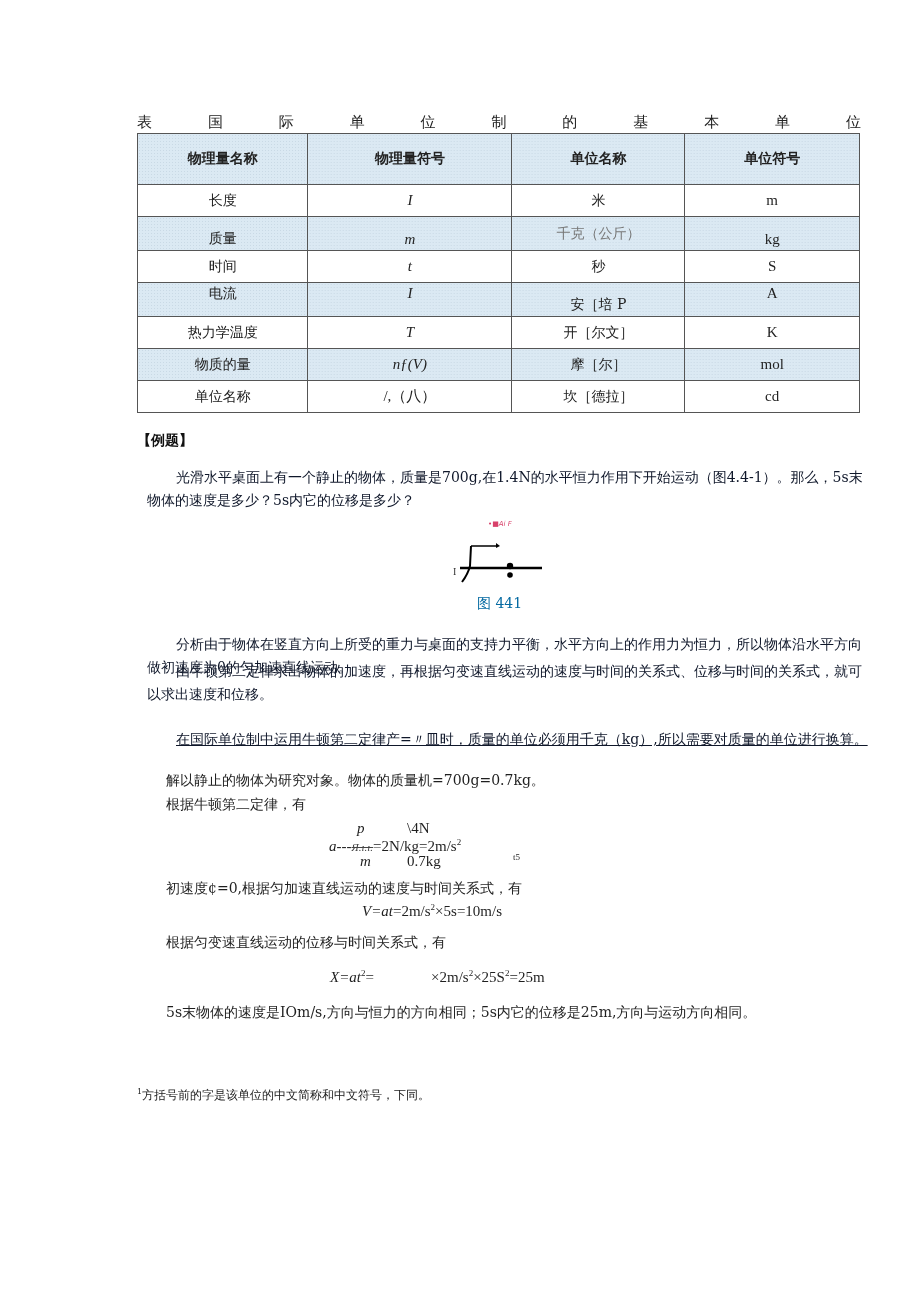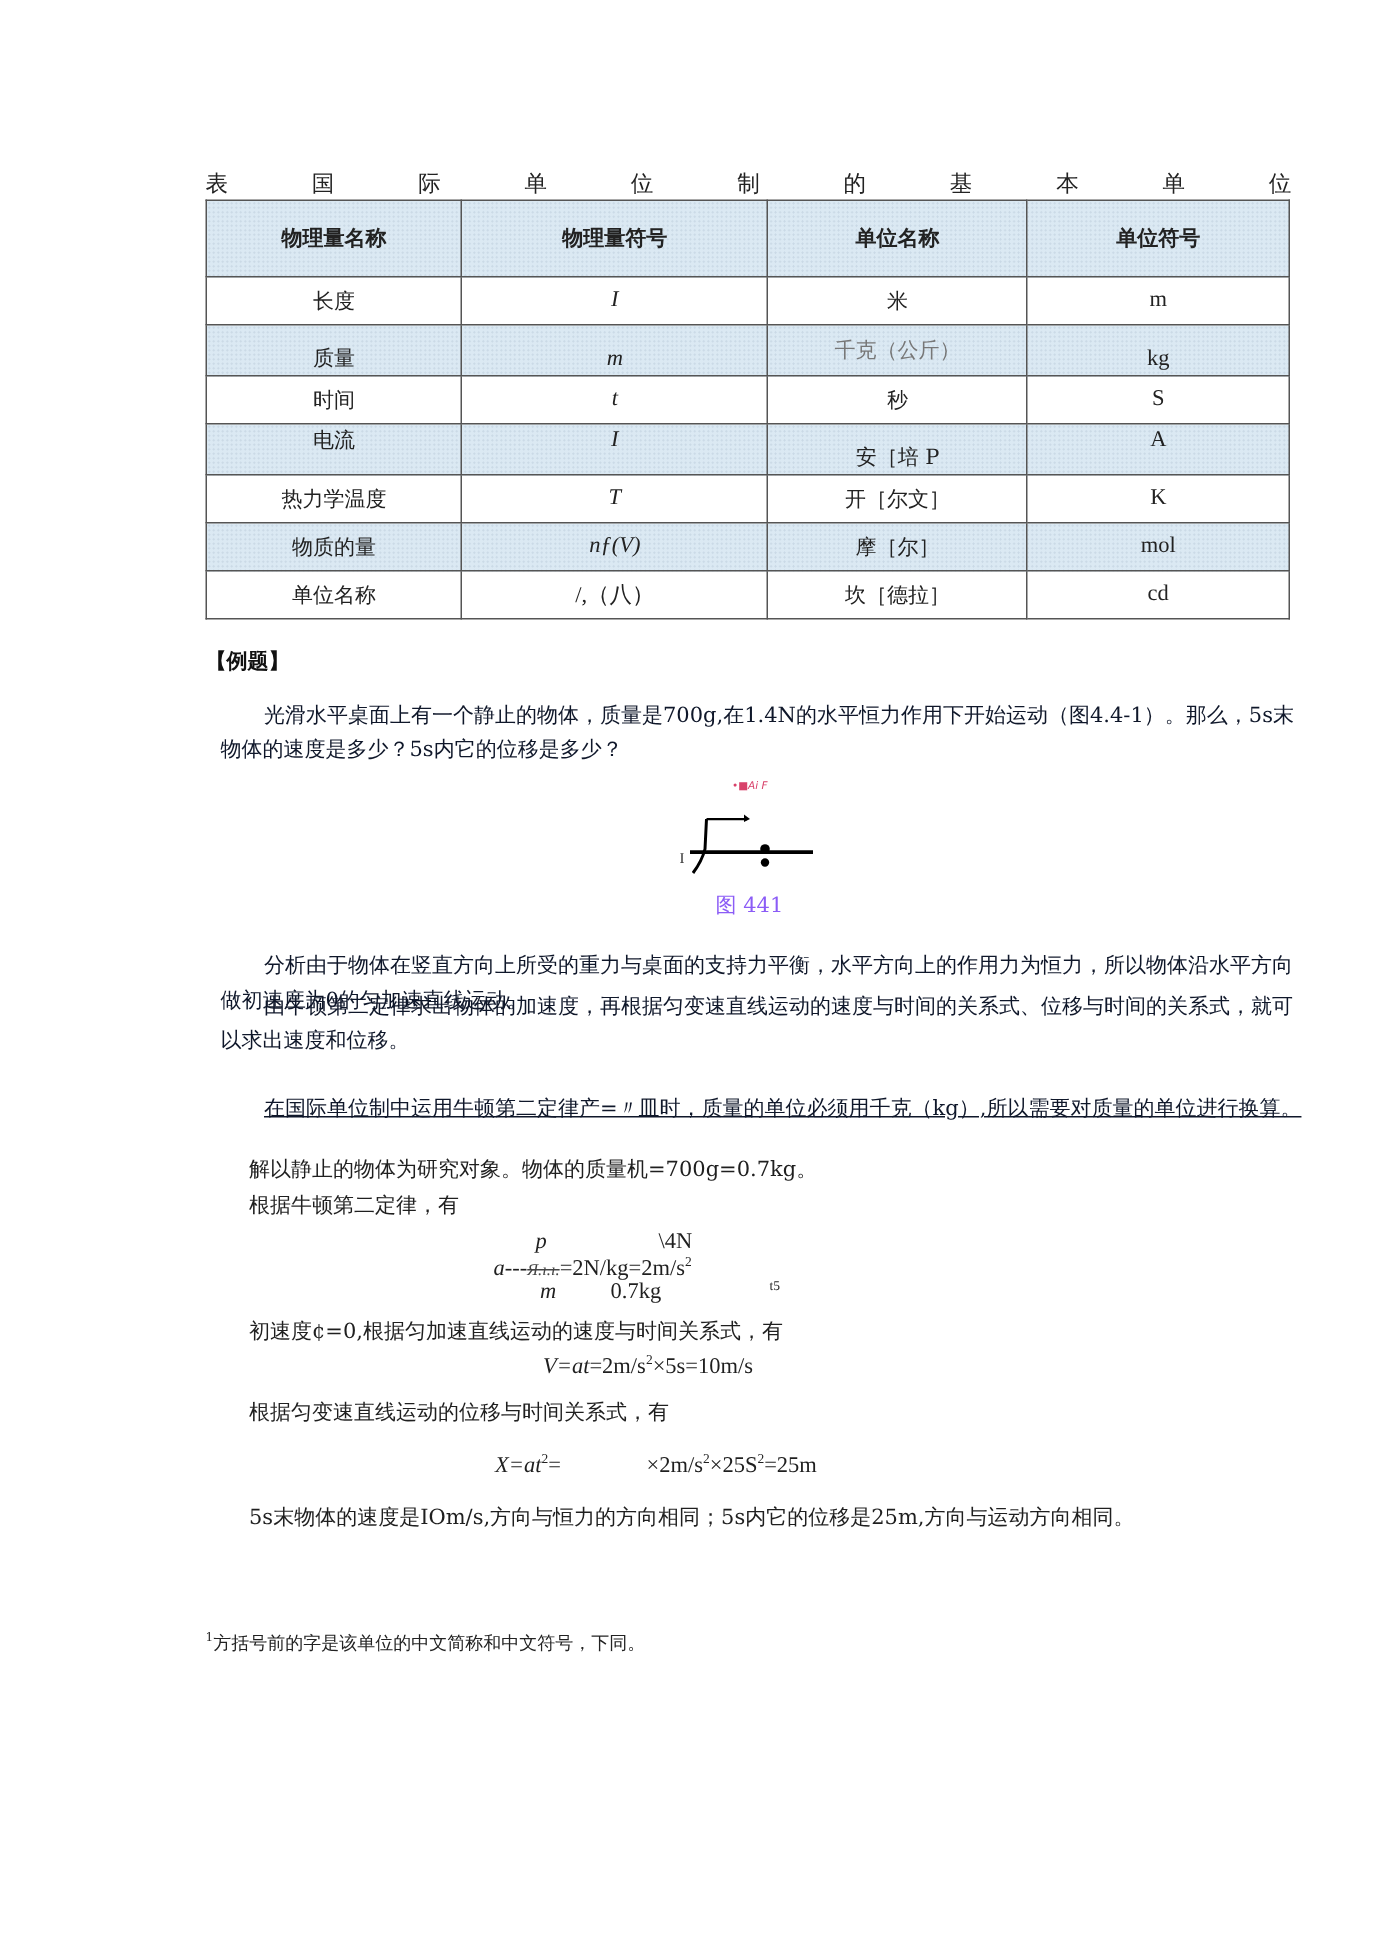--- a/index.html
+++ b/index.html
@@ -104,21 +104,21 @@
       font-size: 7px;
       color: #d8416a;
       font-style: italic;
       font-family: "DejaVu Sans", sans-serif;
     }
     .fig-caption {
       position: absolute;
       left: 477px;
       top: 595px;
       font-size: 14px;
-      color: #8b5cf6;
+      color: #0369a1;
     }
     .formula {
       position: absolute;
       font-family: "Liberation Serif", serif;
       font-size: 15px;
       color: #1f1f1f;
       white-space: nowrap;
     }
     .formula i { font-style: italic; }
     sup { font-size: 9px; vertical-align: super; line-height: 0; }
@@ -225,21 +225,21 @@
 
   <p class="para" style="top:623px;">分析由于物体在竖直方向上所受的重力与桌面的支持力平衡，水平方向上的作用力为恒力，所以物体沿水平方向做初速度为0的匀加速直线运动。</p>
   <p class="para" style="top:650px;">由牛顿第二定律求出物体的加速度，再根据匀变速直线运动的速度与时间的关系式、位移与时间的关系式，就可以求出速度和位移。</p>
   <p class="para" style="top:718px;text-decoration:underline;">在国际单位制中运用牛顿第二定律产=〃皿时，质量的单位必须用千克（kg）,所以需要对质量的单位进行换算。</p>
 
   <div class="line" style="left:166px; top:770px;">解以静止的物体为研究对象。物体的质量机=700g=0.7kg。</div>
   <div class="line" style="left:166px; top:794px;">根据牛顿第二定律，有</div>
 
   <div class="formula">
     <span class="formula" style="left:357px; top:820px;"><i>p</i></span>
-    <span class="formula" style="left:407px; top:820px;margin-left:32px;">\4N</span>
+    <span class="formula" style="left:407px; top:820px;">\4N</span>
     <span class="formula" style="left:329px; top:838px;">
       <i>a---</i><span style="font-size:11px; font-style:italic; color:#444; text-decoration: line-through;">Я.ı.ı.</span><span>=2N/kg=2m/s</span><sup>2</sup>
     </span>
     <span class="formula" style="left:360px; top:853px;"><i>m</i></span>
     <span class="formula" style="left:407px; top:853px;">0.7kg</span>
     <span class="formula" style="left:513px; top:852px; font-size:9px;text-align:right;">t5</span>
   </div>
 
   <div class="line" style="left:166px; top:878px;">初速度¢=0,根据匀加速直线运动的速度与时间关系式，有</div>
 

